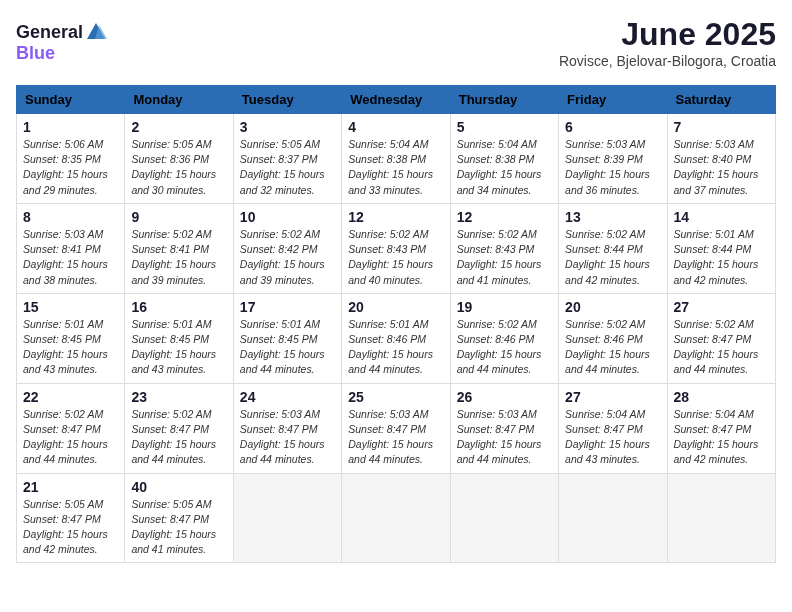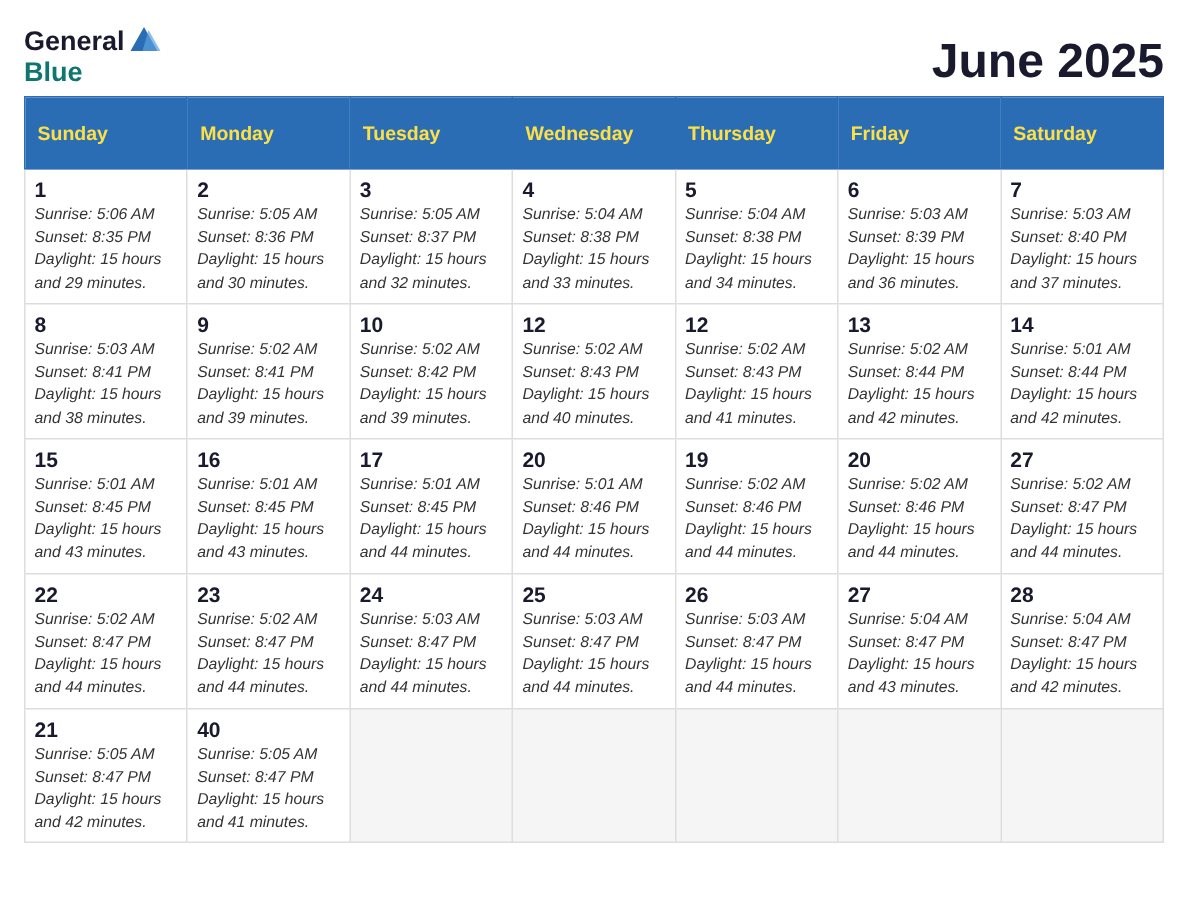--- a/index.html
+++ b/index.html
@@ -5,43 +5,43 @@
     * { box-sizing: border-box; margin: 0; padding: 0; }
     body {
       font-family: Arial, sans-serif;
       background: #fff;
       width: 792px;
       min-height: 612px;
       padding: 16px;
     }
     .header {
       display: flex;
-      align-items: flex-end;
+      align-items: center;
       justify-content: space-between;
-      margin-bottom: 5px;
+      margin-bottom: 16px;
       gap: 12px;
     }
     .logo {
       display: flex;
       flex-direction: column;
       align-items: flex-start;
     }
     .logo-text {
       display: flex;
       align-items: center;
     }
     .logo-general {
       font-size: 18px;
       font-weight: bold;
       color: #1a1a2e;
     }
     .logo-blue {
       font-size: 18px;
       font-weight: bold;
-      color: #0f766e;
+      color: #8b5cf6;
     }
     .logo-icon {
       width: 22px;
       height: 22px;
       margin-left: 2px;
     }
     .title-section {
       text-align: right;
     }
     .month-title {
@@ -53,24 +53,24 @@
       font-size: 14px;
       color: #444;
     }
     .calendar {
       width: 100%;
       border-collapse: collapse;
       border: 1px solid #ccc;
     }
     .calendar th {
       background: #2a6db5;
-      color: #fde047;
+      color: #000000;
       font-size: 13px;
       font-weight: bold;
-      padding: 16px 8px;
+      padding: 6px 8px;
       text-align: left;
       border: 1px solid #2a6db5;
     }
     .calendar td {
       vertical-align: top;
       padding: 5px 6px;
       border: 1px solid #ddd;
       width: 108px;
       min-height: 80px;
       background: #fff;
@@ -106,20 +106,21 @@
       <span class="logo-general">General</span>
       <svg class="logo-icon" viewBox="0 0 22 22">
         <polygon points="11,2 20,18 2,18" fill="#2a6db5"></polygon>
         <polygon points="14,4 22,18 10,18" fill="#5ba3e0" opacity="0.7"></polygon>
       </svg>
     </div>
     <span class="logo-blue">Blue</span>
   </div>
   <div class="title-section">
     <div class="month-title">June 2025</div>
+    <div class="location-title">Rovisce, Bjelovar-Bilogora, Croatia</div>
   </div>
 </div>
 
 <table class="calendar">
   <thead>
     <tr>
     <th>Sunday</th>
         <th>Monday</th>
         <th>Tuesday</th>
         <th>Wednesday</th>

